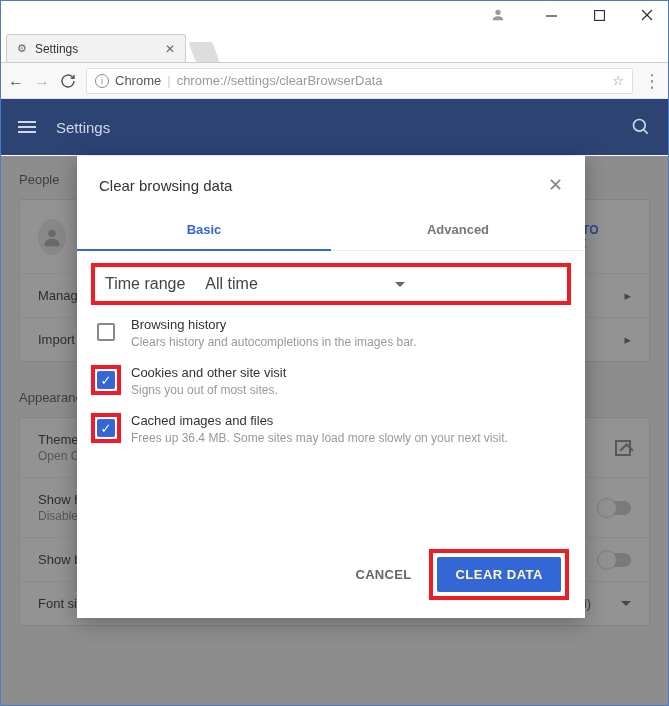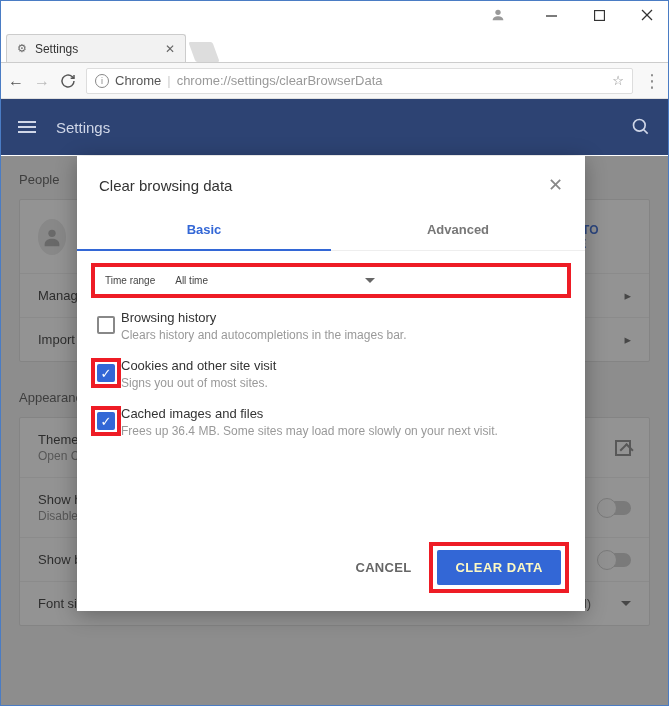--- a/index.html
+++ b/index.html
@@ -53,30 +53,30 @@
 .scrim { position: absolute; top: 156px; left: 1px; right: 1px; bottom: 1px; background: rgba(40,40,40,0.5); }
 
 .dialog { position: absolute; top: 156px; left: 77px; width: 508px; background: #fff; box-shadow: 0 4px 20px rgba(0,0,0,0.3); }
 .dlg-header { display: flex; align-items: center; padding: 18px 22px 14px; }
 .dlg-header .title { font-size: 15px; color: #333; }
 .dlg-header .close { margin-left: auto; color: #888; font-size: 18px; }
 .dlg-tabs { display: flex; }
 .dlg-tab { flex: 1; text-align: center; padding: 12px 0; font-size: 13px; color: #777; font-weight: bold; border-bottom: 1px solid #eee; }
 .dlg-tab.active { color: #3367d6; border-bottom: 2px solid #3367d6; }
 
-.tr-row { display: flex; align-items: center; margin: 12px 14px 0; padding: 8px 10px; font-size: 10px; color: #444; border: 4px solid #ee1c25; }
+.tr-row { display: flex; align-items: center; margin: 12px 14px 0; padding: 8px 10px; font-size: 16px; color: #444; border: 4px solid #ee1c25; }
 .tr-label { margin-right: 20px; }
 .tr-select { display: flex; align-items: center; width: 200px; justify-content: space-between; gap: 44px; }
 
 .opt-row { display: flex; align-items: flex-start; padding: 12px 14px 4px; }
 .opt-row.hl .cb-wrap { border: 4px solid #ee1c25; padding: 2px; }
 .cb-wrap { padding: 6px; }
 .checkbox { width: 18px; height: 18px; border: 2px solid #888; border-radius: 2px; display: flex; align-items: center; justify-content: center; }
 .checkbox.checked { background: #3367d6; border-color: #3367d6; color: #fff; font-size: 13px; }
-.opt-text { }
+.opt-text { margin-left: 10px; }
 .opt-title { font-size: 13px; color: #333; }
 .opt-sub { font-size: 12px; color: #999; margin-top: 3px; }
 
 .dlg-actions { display: flex; justify-content: flex-end; align-items: center; padding: 20px 16px 18px; margin-top: 80px; gap: 4px; }
 .cancel-btn { color: #666; font-size: 13px; font-weight: bold; padding: 10px 14px; letter-spacing: 0.3px; }
 .primary-wrap { border: 4px solid #ee1c25; padding: 4px; }
 .primary-btn { background: #3367d6; color: #fef9c3; font-size: 13px; font-weight: bold; padding: 10px 18px; border-radius: 2px; letter-spacing: 0.5px; }
 
 svg { display: block; }
 </style>

